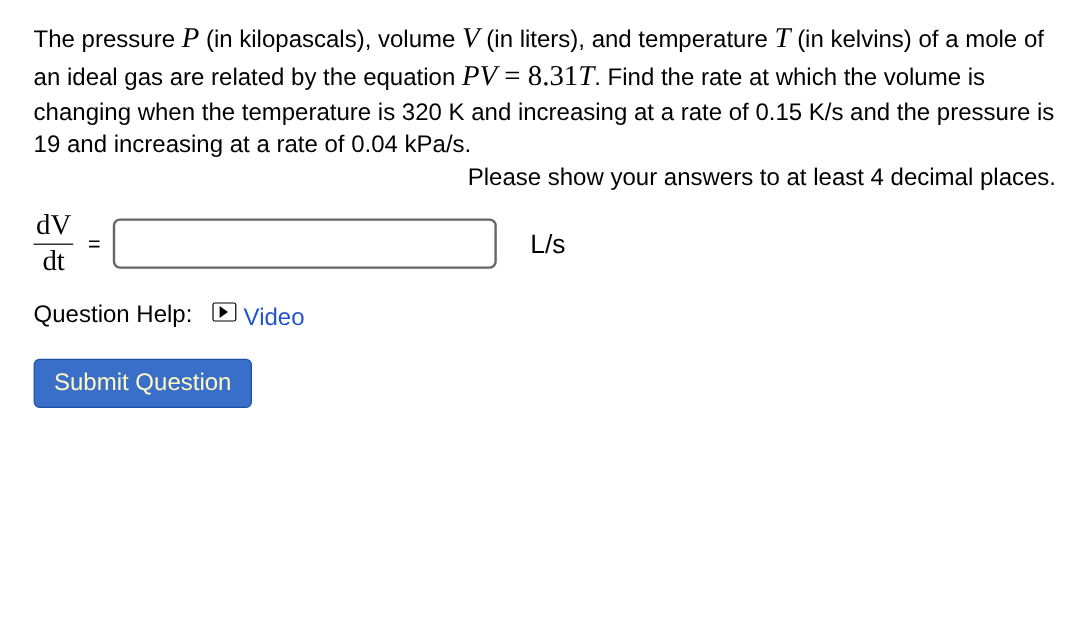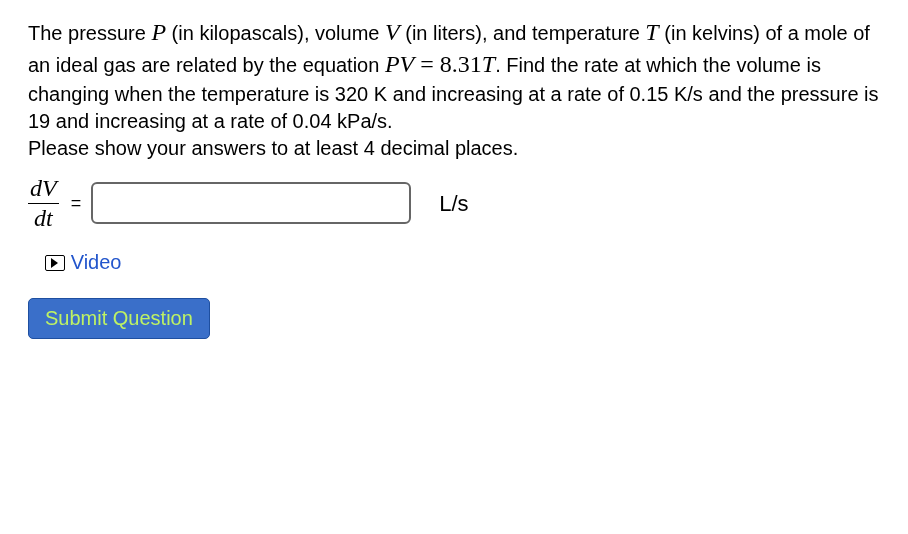--- a/index.html
+++ b/index.html
@@ -19,32 +19,32 @@
     font-family: 'Times New Roman', serif;
     font-style: italic;
     font-size: 24px;
   }
   .math-n {
     font-family: 'Times New Roman', serif;
     font-size: 24px;
   }
   .instructions {
     margin-bottom: 14px;
+    text-align: right;
   }
   .answer-row {
     display: flex;
     align-items: center;
     margin-bottom: 18px;
   }
   .frac {
     display: inline-flex;
     flex-direction: column;
     text-align: center;
     font-family: 'Times New Roman', serif;
-    font-style: italic;
     font-size: 24px;
     line-height: 1.05;
     margin-right: 8px;
   }
   .frac .num {
     border-bottom: 1.5px solid #000;
     padding: 0 2px 2px 2px;
   }
   .frac .den {
     padding: 2px 2px 0 2px;
@@ -69,21 +69,20 @@
     font-size: 22px;
   }
   .help-row {
     margin-bottom: 20px;
     font-size: 20px;
   }
   .video-link {
     color: #2255cc;
     cursor: pointer;
     display: inline-flex;
-    align-items: center;
   }
   .video-icon {
     display: inline-block;
     width: 18px;
     height: 14px;
     border: 1.5px solid #000;
     border-radius: 2px;
     margin-right: 6px;
     position: relative;
     vertical-align: middle;
@@ -95,21 +94,21 @@
     top: 2px;
     width: 0;
     height: 0;
     border-left: 7px solid #000;
     border-top: 5px solid transparent;
     border-bottom: 5px solid transparent;
   }
   .submit-btn {
     background: #3a6fc9;
     border: 1px solid #1e4fa0;
-    color: #bef264;
+    color: #fef9c3;
     font-size: 20px;
     padding: 8px 16px;
     border-radius: 5px;
     cursor: pointer;
     font-family: inherit;
   }
 </style>
 </head>
 <body>
 
@@ -125,21 +124,21 @@
   <span class="frac">
     <span class="num">dV</span>
     <span class="den">dt</span>
   </span>
   <span class="equals">=</span>
   <input type="text" class="answer-input" value="" style="">
   <span class="unit">L/s</span>
 </div>
 
 <div class="help-row">
-  &nbsp;&nbsp;
+  <span>Question Help:</span>&nbsp;&nbsp;
   <span class="video-link">
     <span class="video-icon"></span>
     <span>Video</span>
   </span>
 </div>
 
 <button class="submit-btn">Submit Question</button>
 
 
 

